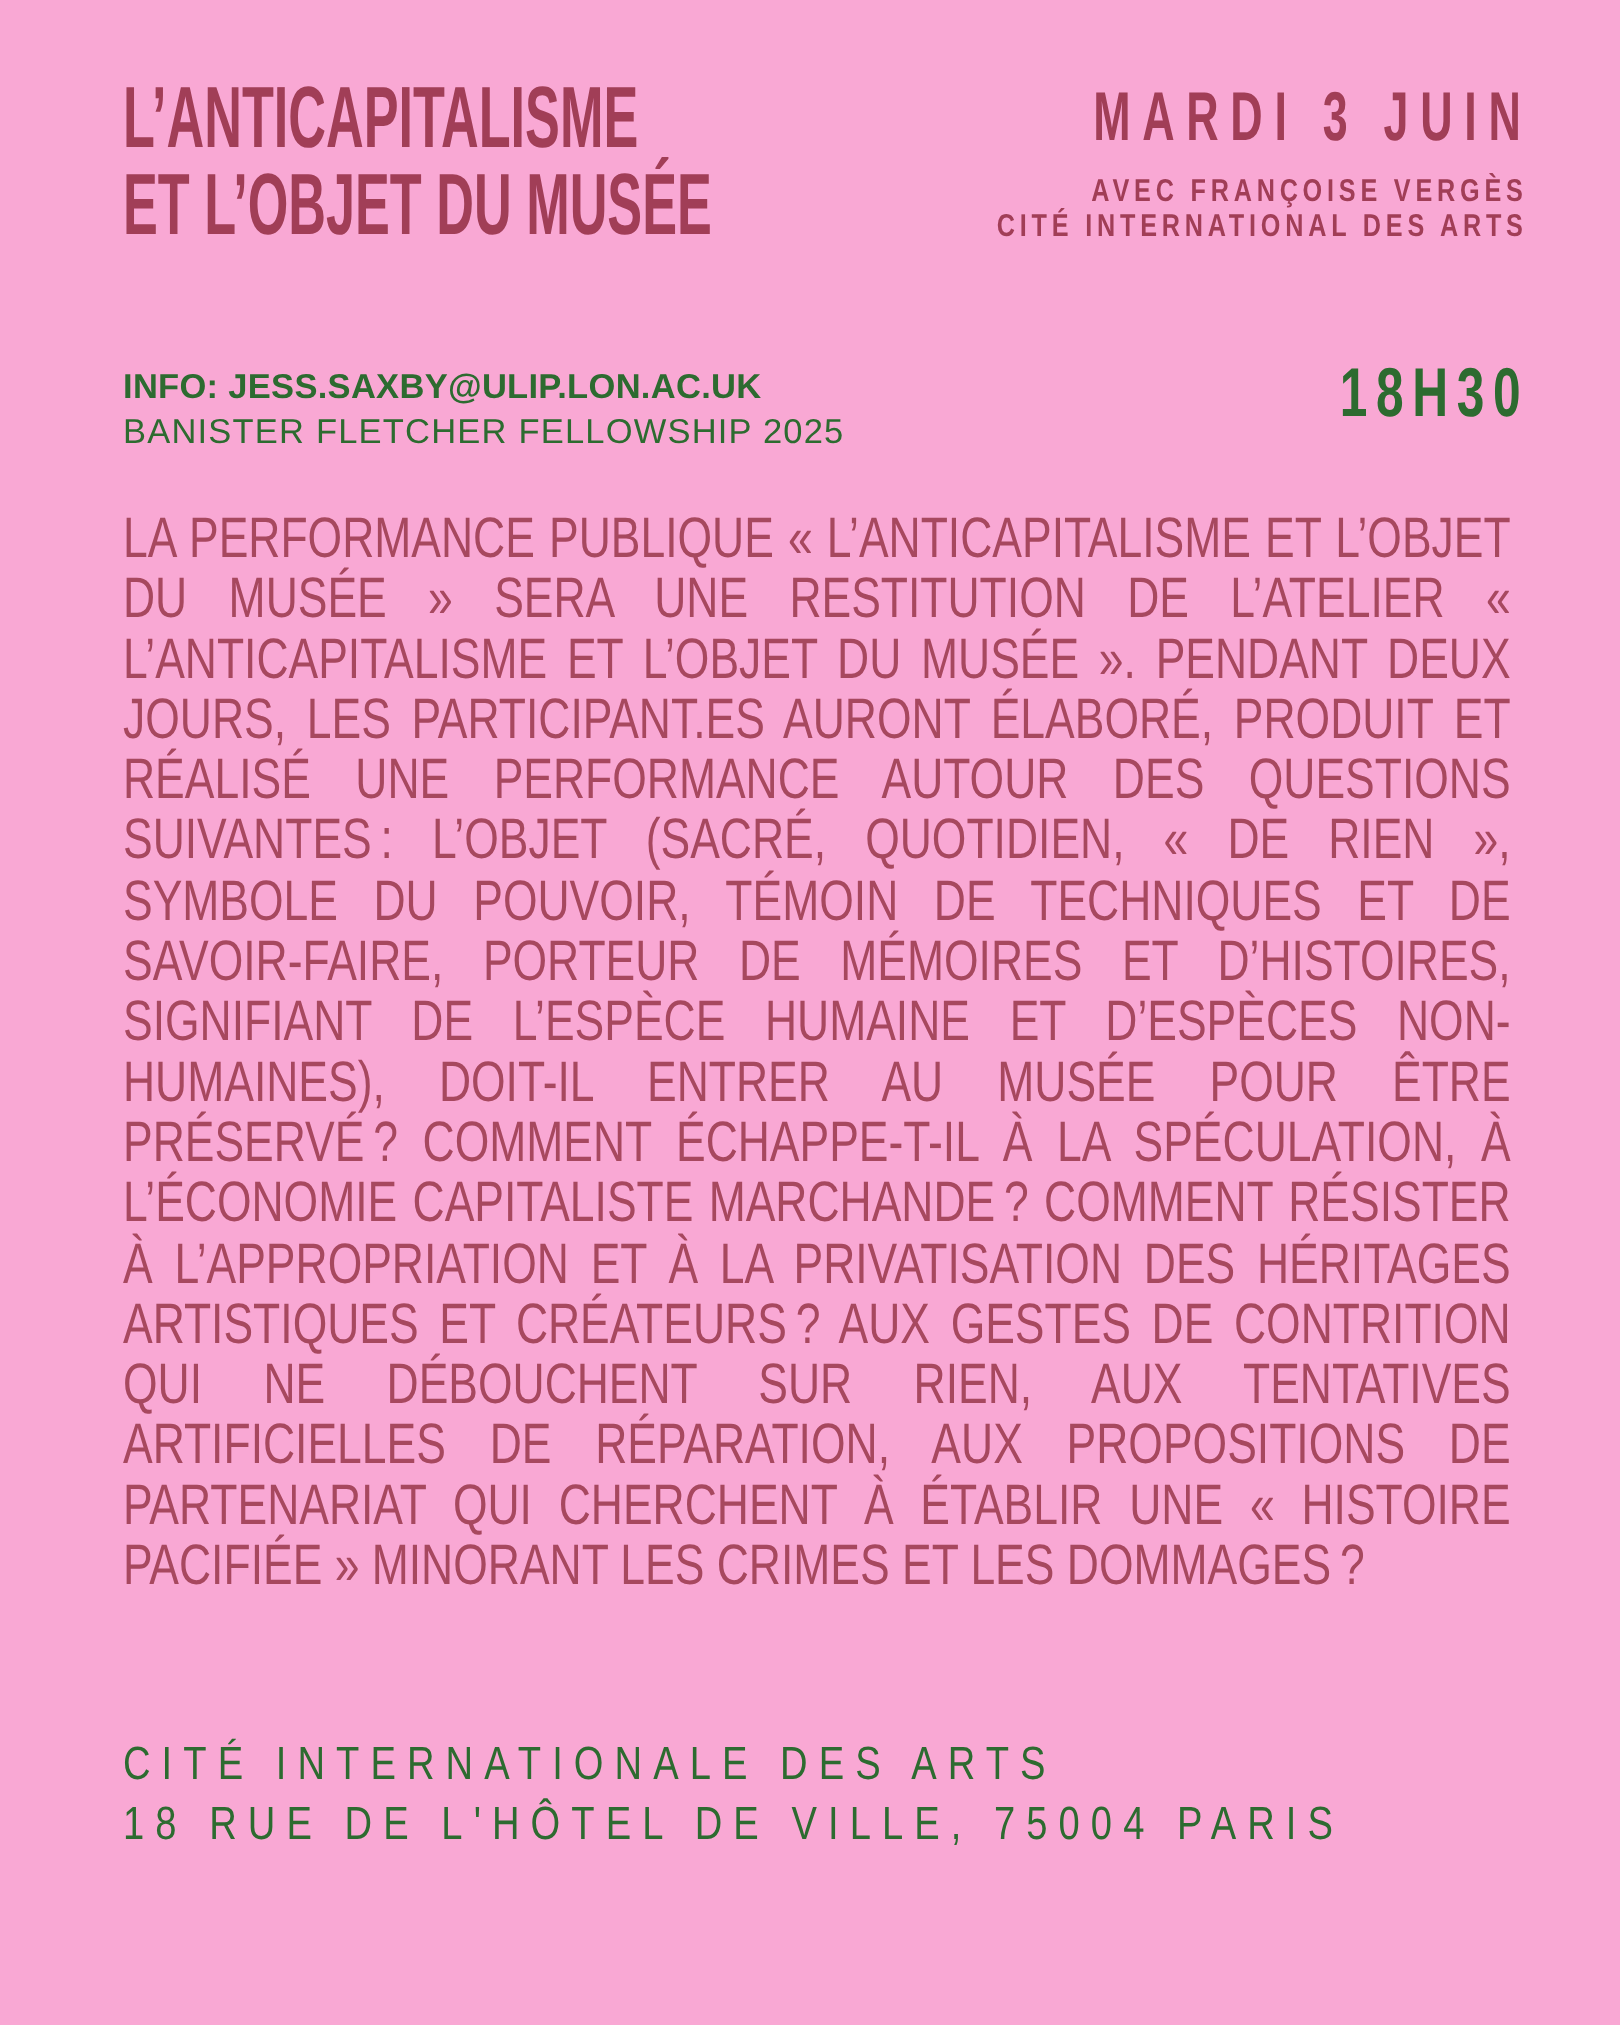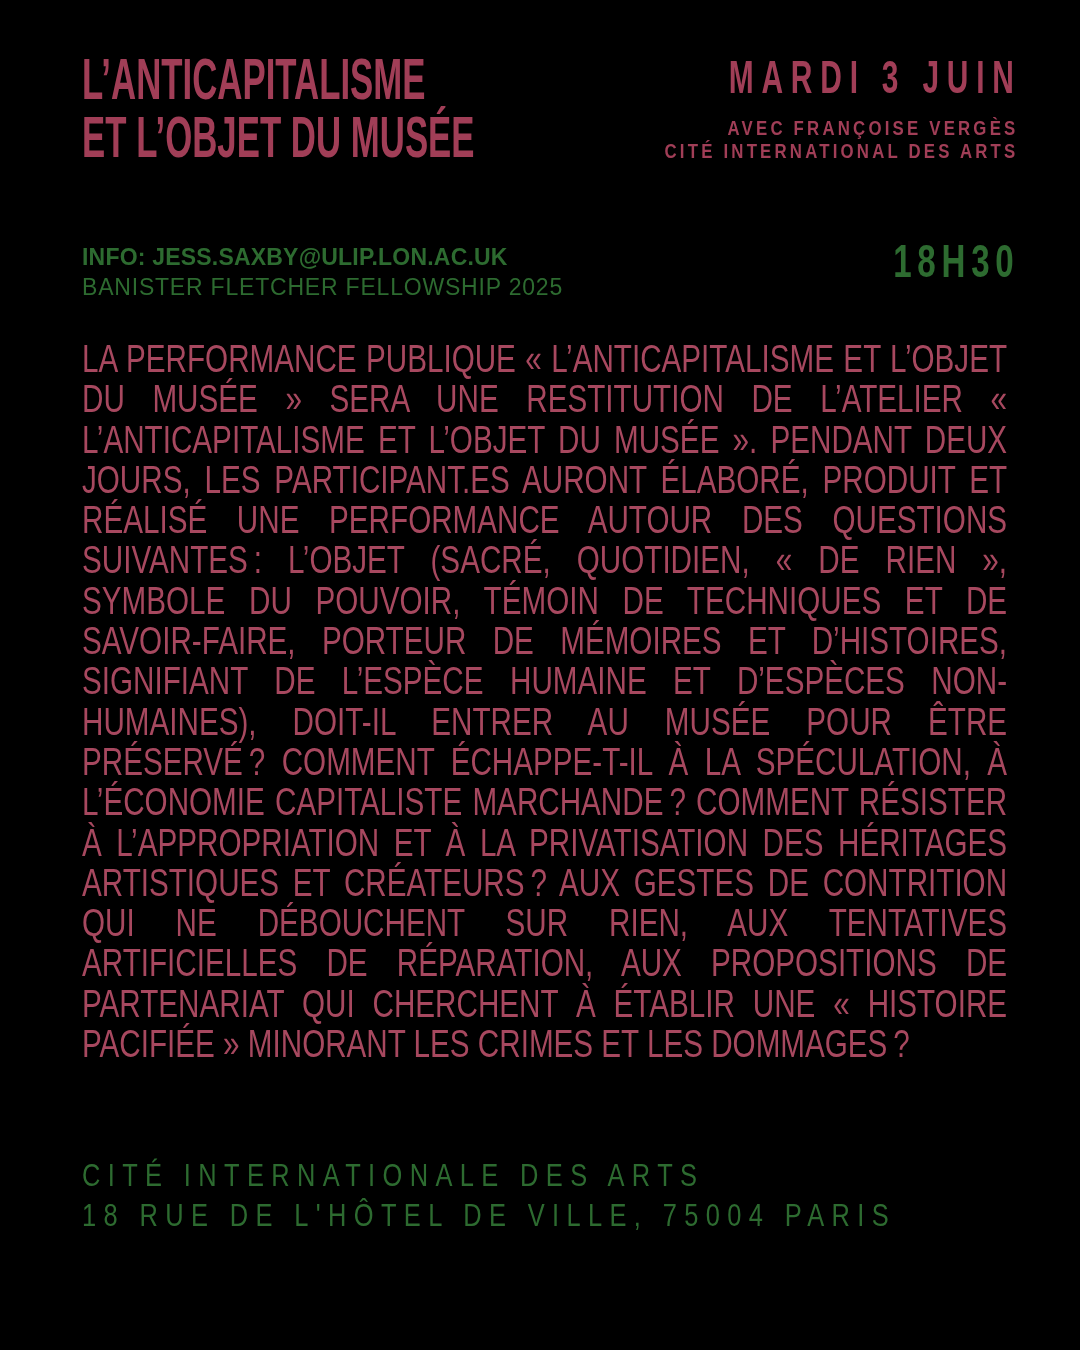--- a/index.html
+++ b/index.html
@@ -10,21 +10,21 @@
     width: 1080px;
     height: 1350px;
     background: #dad2c8;
     overflow: hidden;
     font-family: "Liberation Sans", "DejaVu Sans", sans-serif;
   }
   .poster {
     position: relative;
     width: 1080px;
     height: 1350px;
-    background: #000000;
+    background: #f9a8d4;
   }
 
   
   .title {
     position: absolute;
     left: 82px;
     top: 50px;
     font-size: 58px;
     line-height: 58px;
     font-weight: 700;

